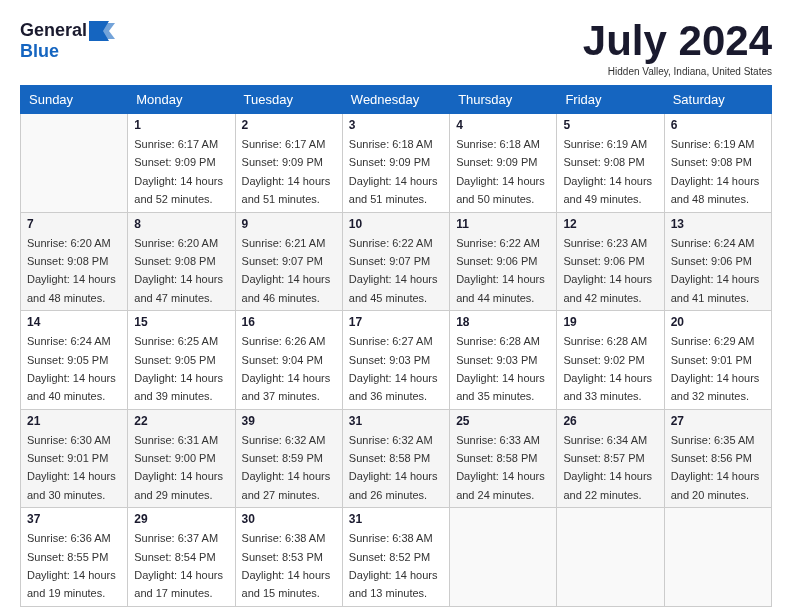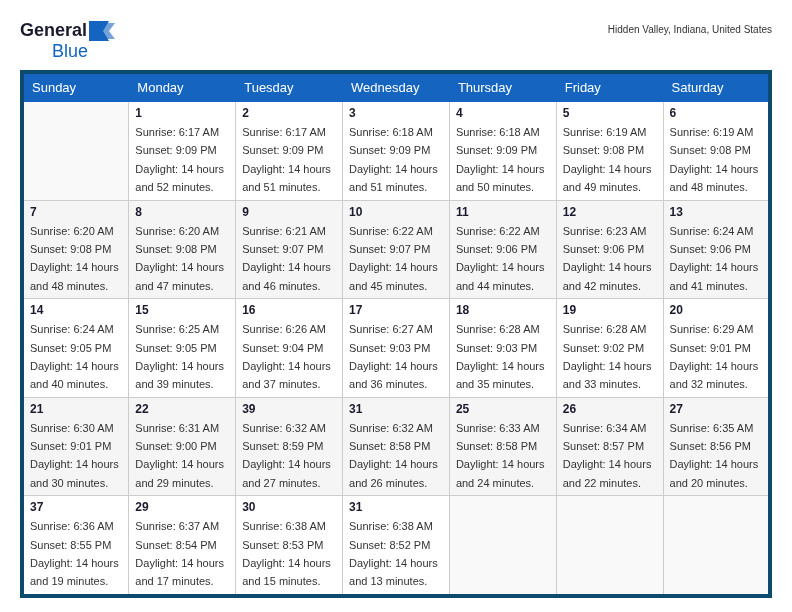--- a/index.html
+++ b/index.html
@@ -36,21 +36,21 @@
       line-height: 1;
     }
     .calendar-subtitle {
       font-size: 10px;
       color: #333;
       margin-top: 4px;
     }
     .calendar {
       width: 100%;
       border-collapse: collapse;
-      border: 4px solid #0c4a6e;
+      border: 1px solid #0c4a6e;
     }
     .calendar th {
       background: #1565c0;
       color: #fff;
       text-align: left;
       padding: 6px 8px;
       font-size: 13px;
       font-weight: normal;
       border: 1px solid #1565c0;
     }
@@ -93,24 +93,25 @@
 <div class="header-area">
   <div class="logo">
     <div class="logo-row">
       <span style="font-size:18px;font-weight:bold;color:#1a1a2e;">General</span>
       <svg class="logo-svg" width="28" height="20" viewBox="0 0 28 20">
         <polygon points="0,0 20,0 14,10 20,20 0,20" fill="#1565c0"></polygon>
         <polygon points="14,2 26,2 20,10 26,18 14,18" fill="#1565c0" opacity="0.6"></polygon>
       </svg>
     </div>
     <div>
-      <span style="font-size:18px;font-weight:normal;color:#1565c0;margin-left:32px;">Blue</span>
+      <span style="font-size:18px;font-weight:bold;color:#1565c0;">Blue</span>
     </div>
   </div>
   <div class="title-area">
+    <div class="calendar-title">July 2024</div>
     <div class="calendar-subtitle">Hidden Valley, Indiana, United States</div>
   </div>
 </div>
 
 <table class="calendar">
   <thead>
     <tr>
       <th>Sunday</th>
       <th>Monday</th>
       <th>Tuesday</th>

